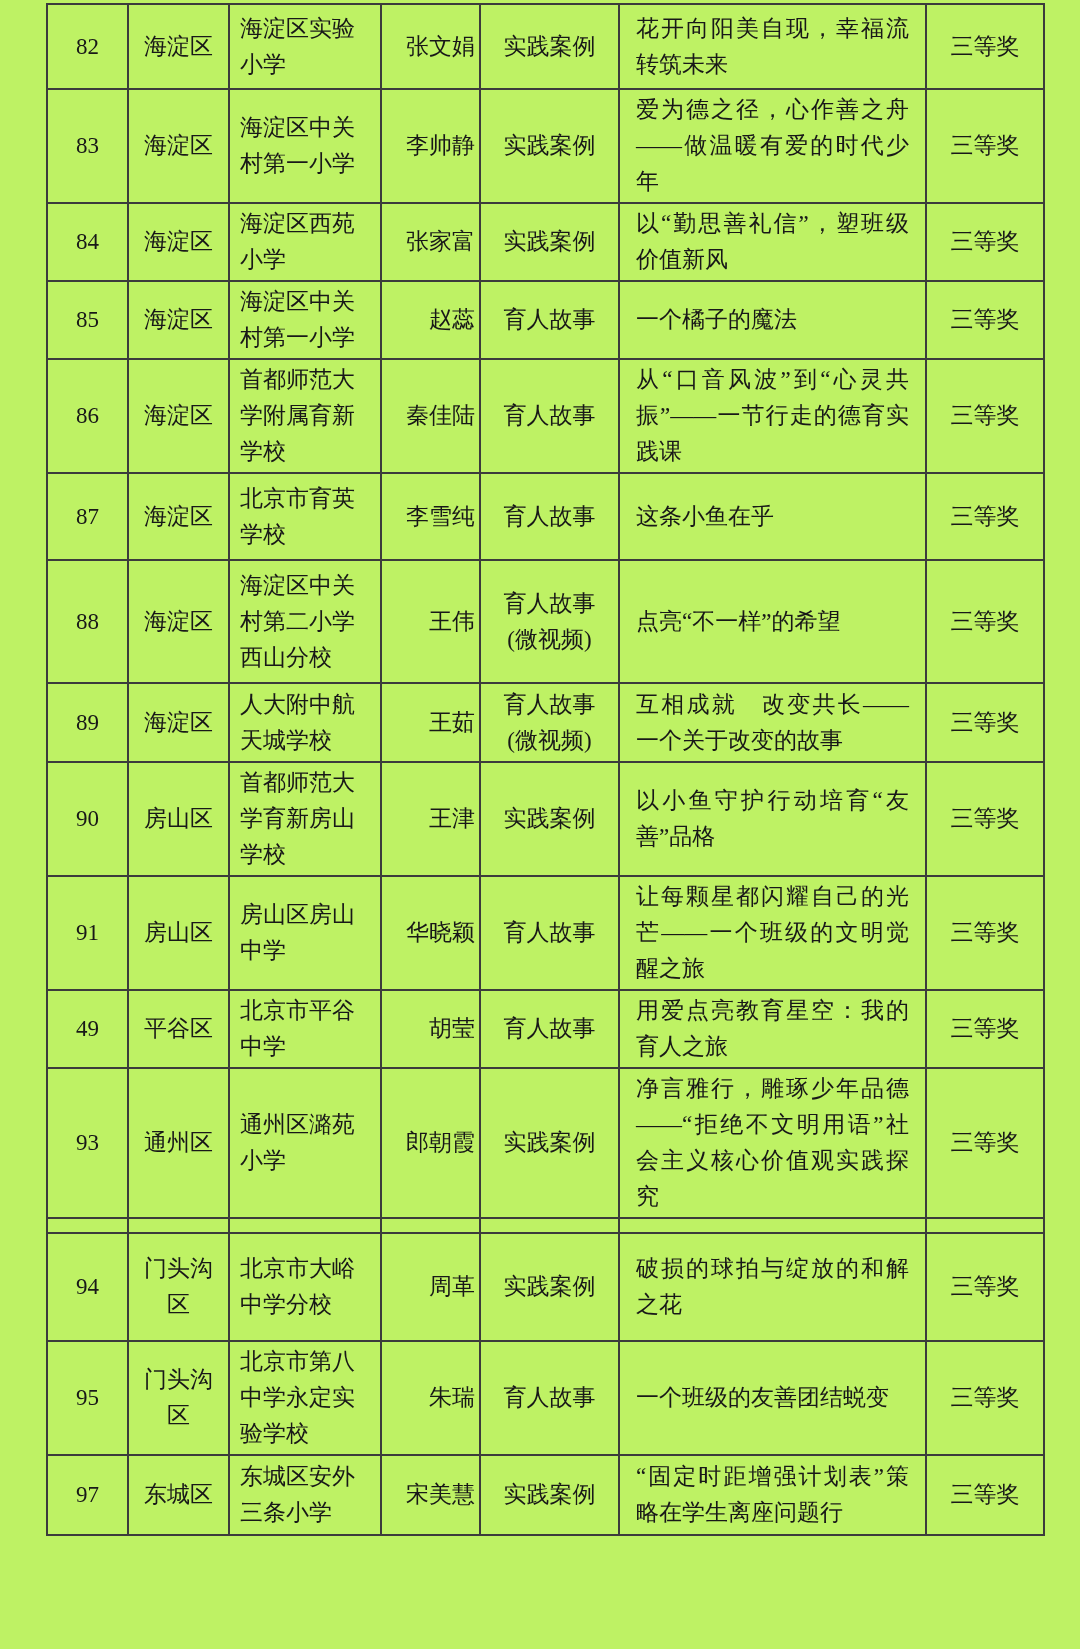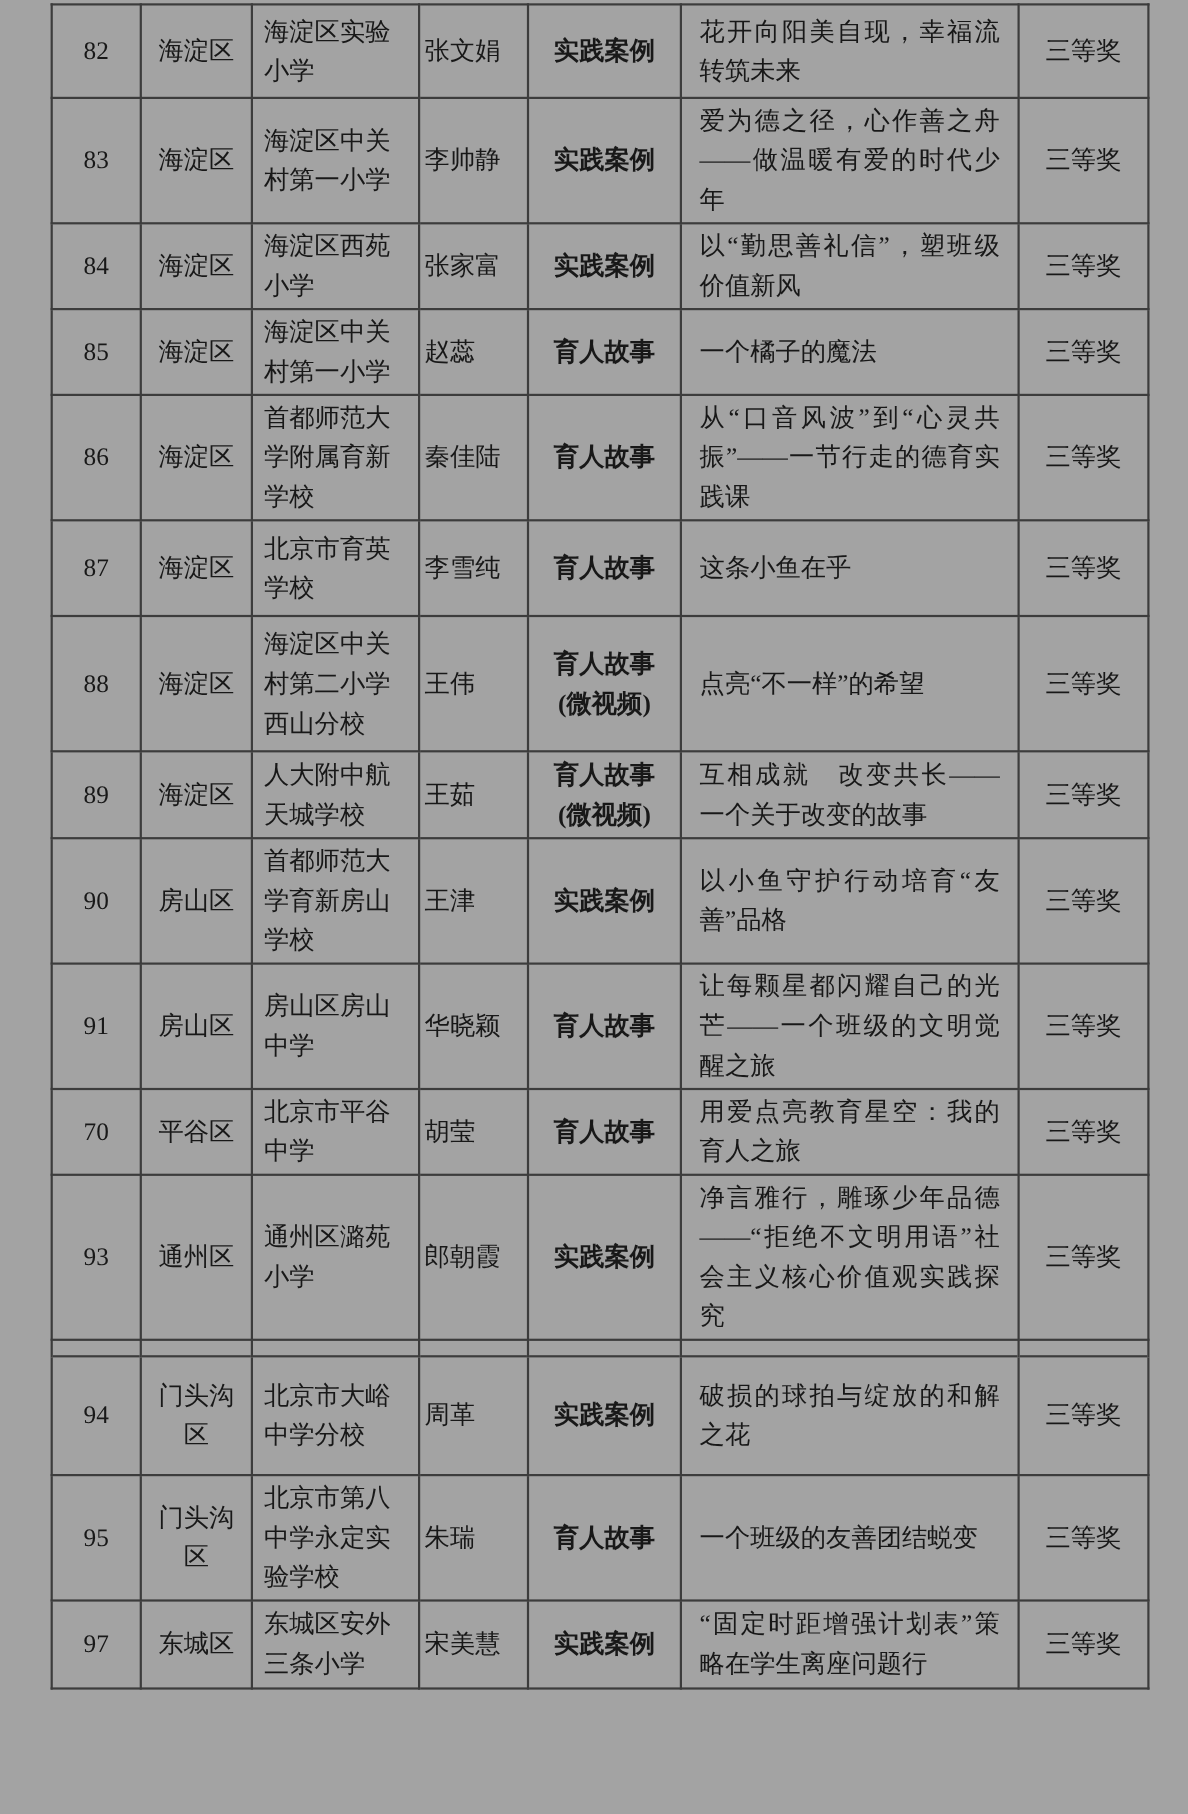--- a/index.html
+++ b/index.html
@@ -5,21 +5,21 @@
   html, body {
     margin: 0;
     padding: 0;
     background: #fcfcfc;
   }
   .page {
     position: relative;
     width: 1080px;
     height: 1649px;
     overflow: hidden;
-    background: #a3a3a3;
+    background: #bef264;
     font-family: "Liberation Serif", "DejaVu Serif", serif;
     color: #181818;
   }
   table.awards {
     border-collapse: collapse;
     table-layout: fixed;
     position: absolute;
     left: 46px;
     top: 3px;
     width: 997px;
@@ -28,22 +28,22 @@
     border: 2px solid #3c3c3c;
     font-size: 23px;
     line-height: 36px;
     vertical-align: middle;
     overflow: hidden;
     word-break: break-all;
   }
   td.c-no       { text-align: center; padding: 2px 4px; }
   td.c-district { text-align: center; padding: 2px 4px; }
   td.c-school   { text-align: left;   padding: 2px 6px 2px 10px; }
-  td.c-name     { text-align: left; padding: 2px 4px; }
-  td.c-category { text-align: center; padding: 2px 4px; white-space: pre-line; font-weight: bold; }
+  td.c-name     { text-align: right; padding: 2px 4px; }
+  td.c-category { text-align: center; padding: 2px 4px; white-space: pre-line; }
   td.c-title    { text-align: justify; padding: 2px 16px; }
   td.c-award    { text-align: center; padding: 2px 4px; margin-left: 16px; }
   tr.spacer td  { border-top: none; border-bottom: none; padding: 0; }
 </style>
 </head>
 <body>
 
 <div class="page">
   <table class="awards">
     <colgroup>
@@ -142,21 +142,21 @@
         <tr style="height: 112px;">
     <td class="c-no">91</td>
     <td class="c-district">房山区</td>
     <td class="c-school">房山区房山中学</td>
     <td class="c-name">华晓颖</td>
     <td class="c-category">育人故事</td>
     <td class="c-title">让每颗星都闪耀自己的光芒——一个班级的文明觉醒之旅</td>
     <td class="c-award">三等奖</td>
   </tr>
         <tr style="height: 73px;">
-    <td class="c-no">70</td>
+    <td class="c-no">49</td>
     <td class="c-district">平谷区</td>
     <td class="c-school">北京市平谷中学</td>
     <td class="c-name">胡莹</td>
     <td class="c-category">育人故事</td>
     <td class="c-title">用爱点亮教育星空：我的育人之旅</td>
     <td class="c-award">三等奖</td>
   </tr>
         <tr style="height: 148px;">
     <td class="c-no">93</td>
     <td class="c-district">通州区</td>

